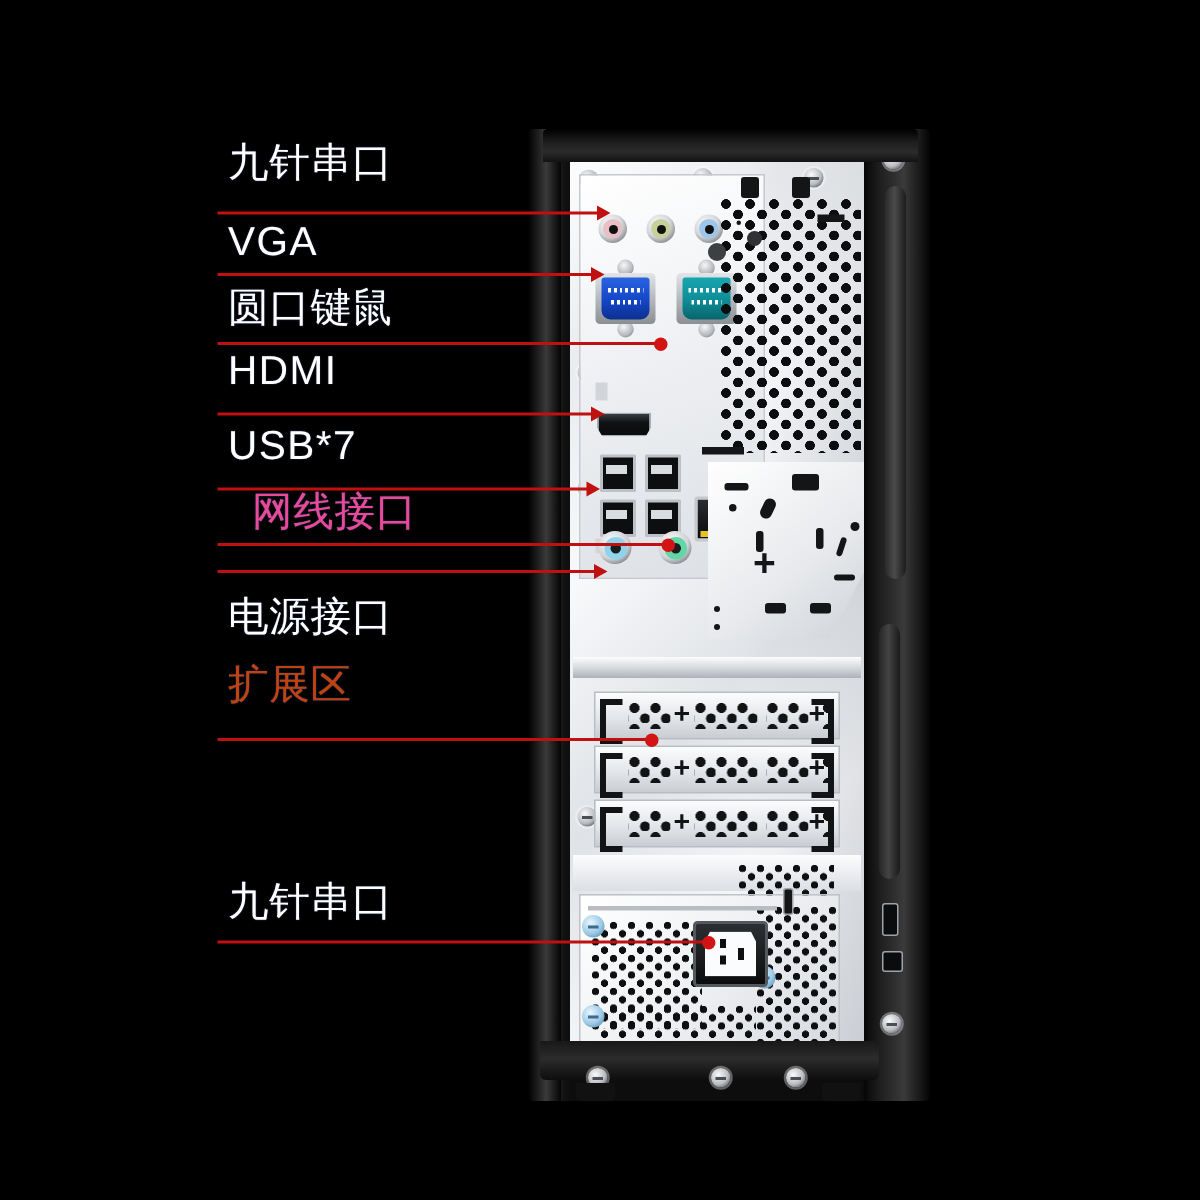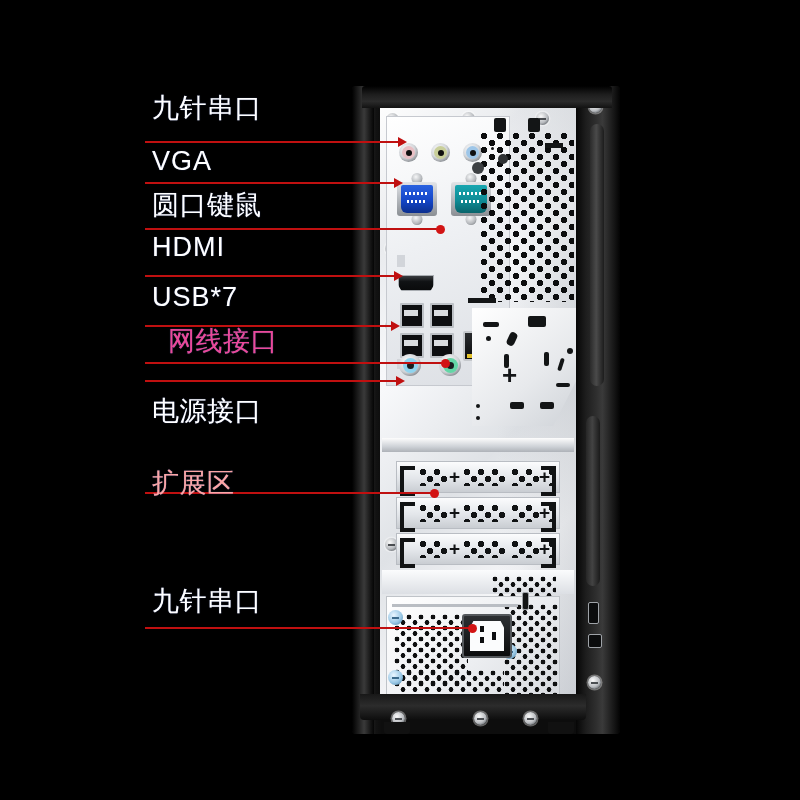--- a/index.html
+++ b/index.html
@@ -382,17 +382,17 @@
     </div>
 
   <div id="labels">
       <div class="label cjk" style="left: 152px; top: 95px; color: rgb(255, 255, 255);">九针串口</div>
       <div class="label lat" style="left: 152px; top: 148px; color: rgb(255, 255, 255);">VGA</div>
       <div class="label cjk" style="left: 152px; top: 192px; color: rgb(255, 255, 255);">圆口键鼠</div>
       <div class="label lat" style="left: 152px; top: 234px; color: rgb(255, 255, 255);">HDMI</div>
       <div class="label lat" style="left: 152px; top: 284px; color: rgb(255, 255, 255);">USB*7</div>
       <div class="label cjk" style="left: 168px; top: 328px; color: #ec4899;">网线接口</div>
       <div class="label cjk" style="left: 152px; top: 398px; color: rgb(255, 255, 255);">电源接口</div>
-      <div class="label cjk" style="left: 152px; top: 470px; color: #fca5a5;">扩展区</div>
+      <div class="label cjk" style="left: 152px; top: 443px; color: #c2410c;">扩展区</div>
       <div class="label cjk" style="left: 152px; top: 588px; color: rgb(255, 255, 255);">九针串口</div>
     </div>
 
 </div>
 
 </body></html>

